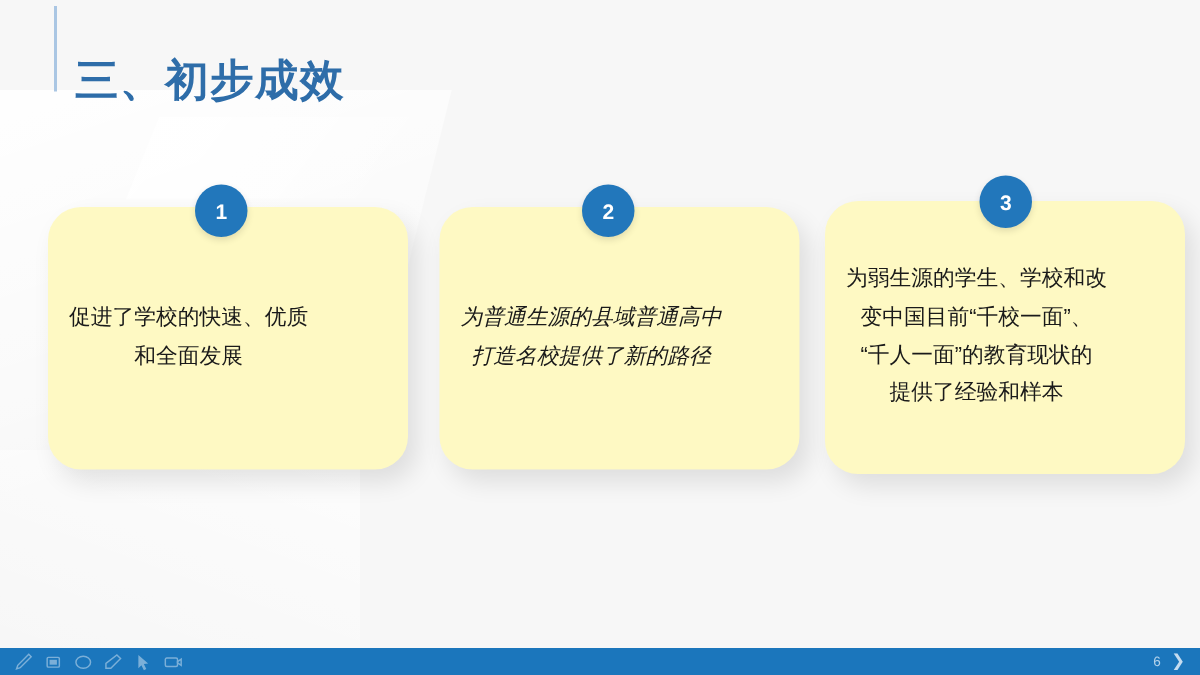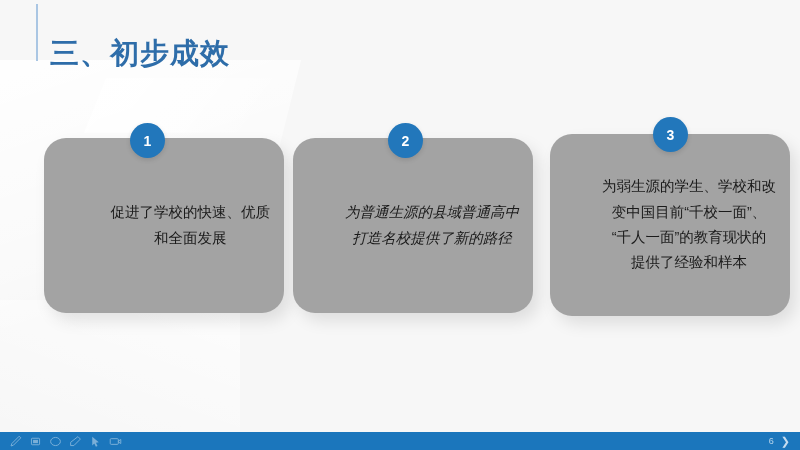--- a/index.html
+++ b/index.html
@@ -68,37 +68,37 @@
     font-weight: bold;
     color: #2e6da9;
     letter-spacing: 1px;
     white-space: nowrap;
     margin-top: 12px;
   }
 
   
   .card {
     position: absolute;
-    background: #a3a3a3;
+    background: #fef9c3;
     border-radius: 22px;
     box-shadow: 6px 8px 16px rgba(0,0,0,0.10);
     display: flex;
     align-items: center;
-    justify-content: flex-end;
+    justify-content: flex-start;
     box-sizing: border-box;
   }
   .card-text {
     font-size: 14.5px;
     line-height: 1.75;
     color: #1a1a1a;
     text-align: center;
     white-space: pre-line;
     padding: 0 14px;
   }
-  #card-1 { left: 44px;  top: 138px; width: 240px; height: 175px; }
+  #card-1 { left: 32px;  top: 138px; width: 240px; height: 175px; }
   #card-2 { left: 293px; top: 138px; width: 240px; height: 175px; font-style: italic; }
   #card-3 { left: 550px; top: 134px; width: 240px; height: 182px; }
 
   .badge {
     position: absolute;
     width: 35px;
     height: 35px;
     border-radius: 50%;
     background: #2277bb;
     color: #ffffff;

